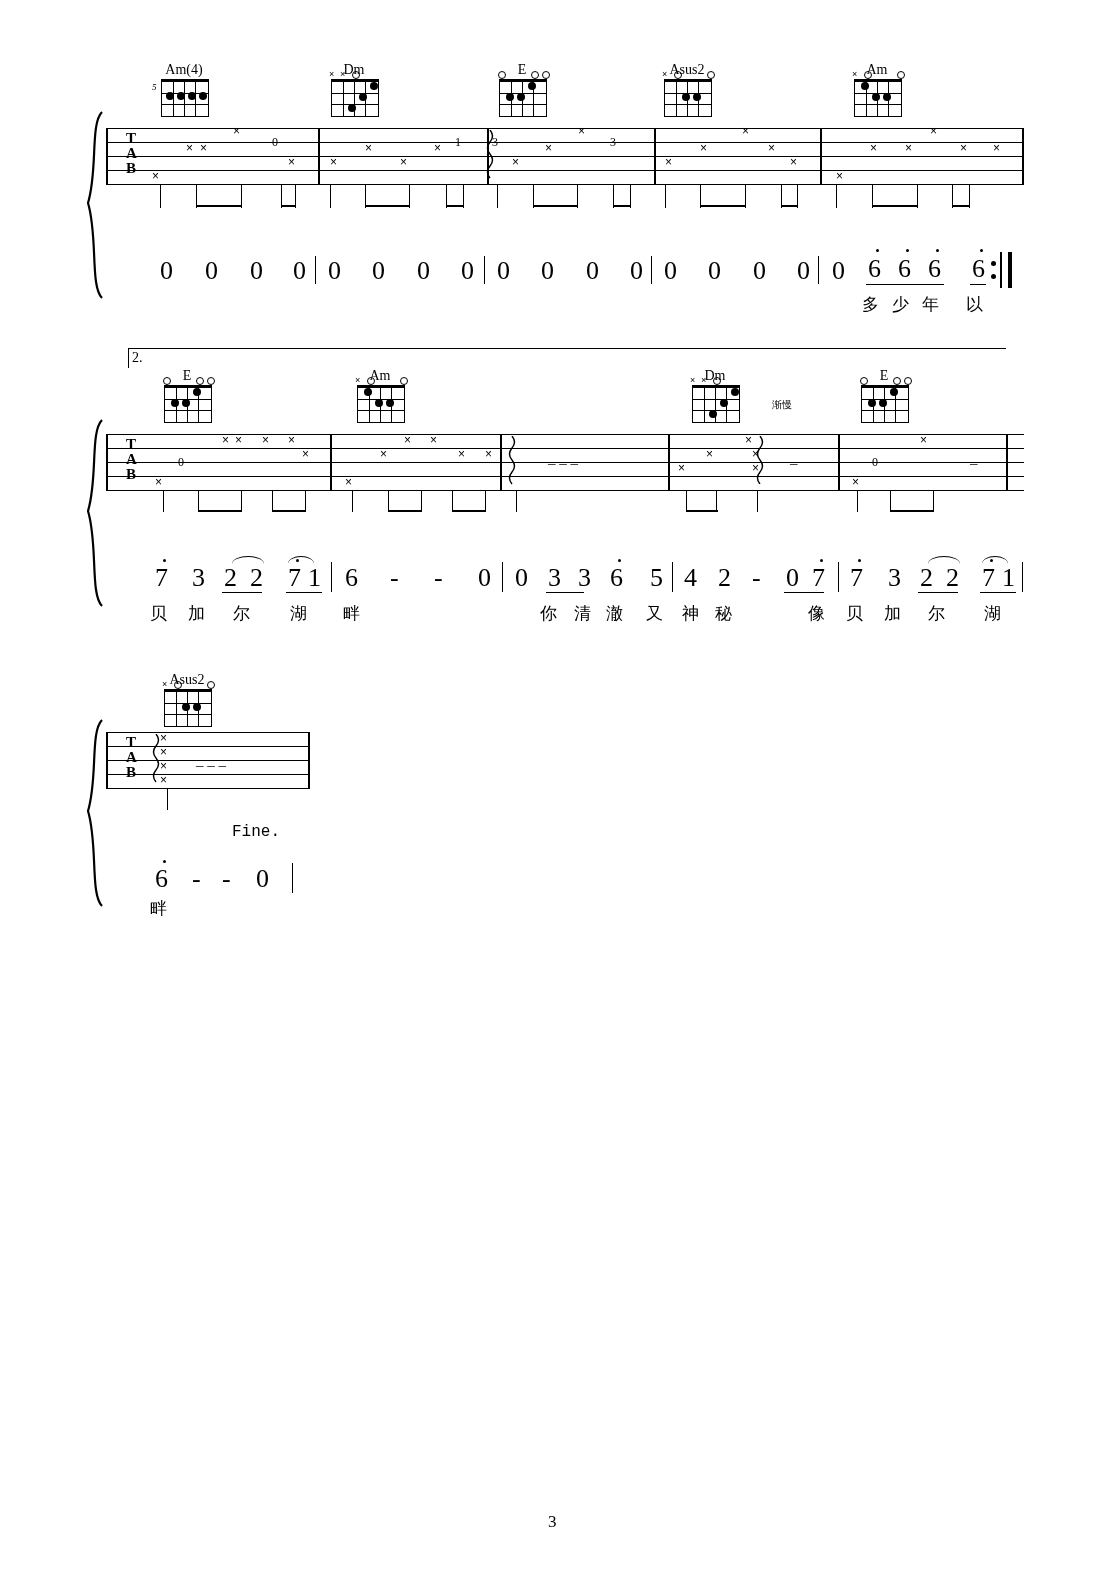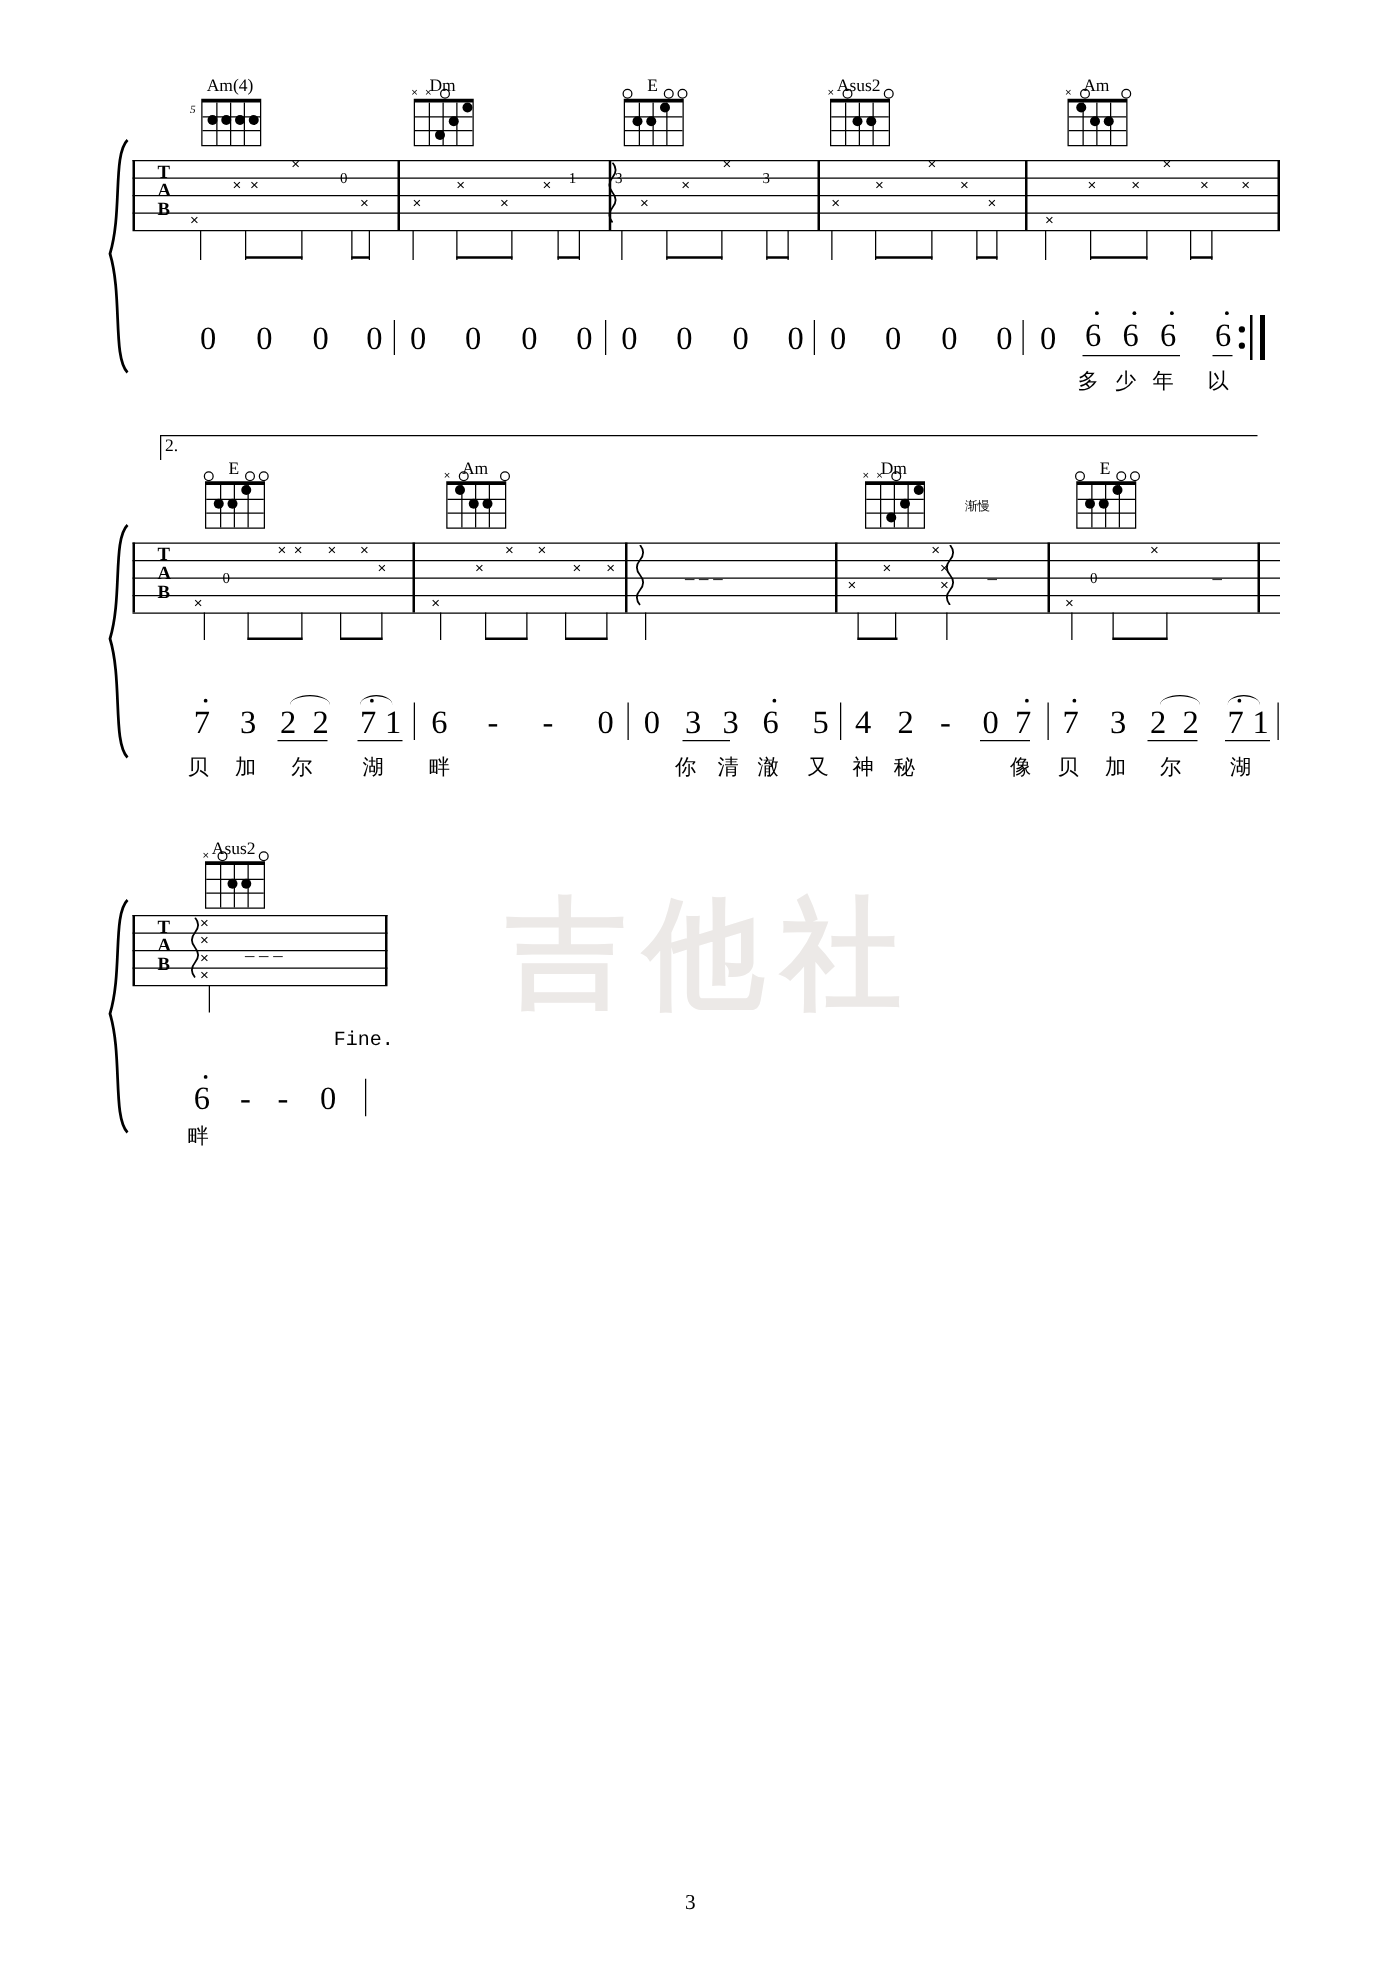--- a/index.html
+++ b/index.html
@@ -60,21 +60,20 @@
   .wm2{position:absolute;color:#e8e2e0;font-family:"Liberation Serif",serif;font-size:37px;font-weight:700;letter-spacing:1px;}
 
   .pagenum{position:absolute;font-family:"Liberation Serif",serif;font-size:17px;}
   .fine{position:absolute;font-family:"Liberation Mono",monospace;font-size:16px;}
 </style>
 </head>
 <body>
 
 <div class="page">
 
-  <div class="wm1" style="left:405px;top:700px;">吉他社</div>
 
   <div class="system" style="left:0;top:0;width:1110px;height:330px;">
 
     <div class="chordbox" style="left:152px;top:62px;width:64px;height:52px;">
       <div class="cname">Am(4)</div>
       <div class="grid" style="width:46px;height:34px;left:9px;">
         <div class="v" style="left:11px;height:34px;"></div>
         <div class="v" style="left:22px;height:34px;"></div>
         <div class="v" style="left:33px;height:34px;"></div>
         <div class="h" style="top:11px;width:46px;"></div>
@@ -583,21 +582,21 @@
     <div class="x" style="left:160px;top:760px;">×</div>
     <div class="x" style="left:160px;top:774px;">×</div>
     <div style="position:absolute;left:152px;top:734px;">
       <svg width="9" height="52">
           <path d="M4 0 q5 6 0 12 q-5 6 0 12 q5 6 0 12 q-5 6 0 12" stroke="#000" stroke-width="1.4" fill="none"></path>
         </svg>
     </div>
     <div class="dash" style="left:196px;top:760px;">– – –</div>
     <div class="stem" style="left:167px;top:788px;height:22px;"></div>
 
-    <div class="fine" style="left:232px;top:823px;margin-left:35px;">Fine.</div>
+    <div class="fine" style="left:232px;top:823px;">Fine.</div>
 
     <div class="jp" style="left:155px;top:866px;">6</div>
     <div class="jp" style="left:192px;top:866px;">-</div>
     <div class="jp" style="left:222px;top:866px;">-</div>
     <div class="jp" style="left:256px;top:866px;">0</div>
     <div class="jpdot" style="left:163px;top:860px;"></div>
     <div class="jpbar" style="left:292px;top:863px;height:30px;"></div>
 
     <div class="lyric" style="left:150px;top:900px;">畔</div>
   </div>

